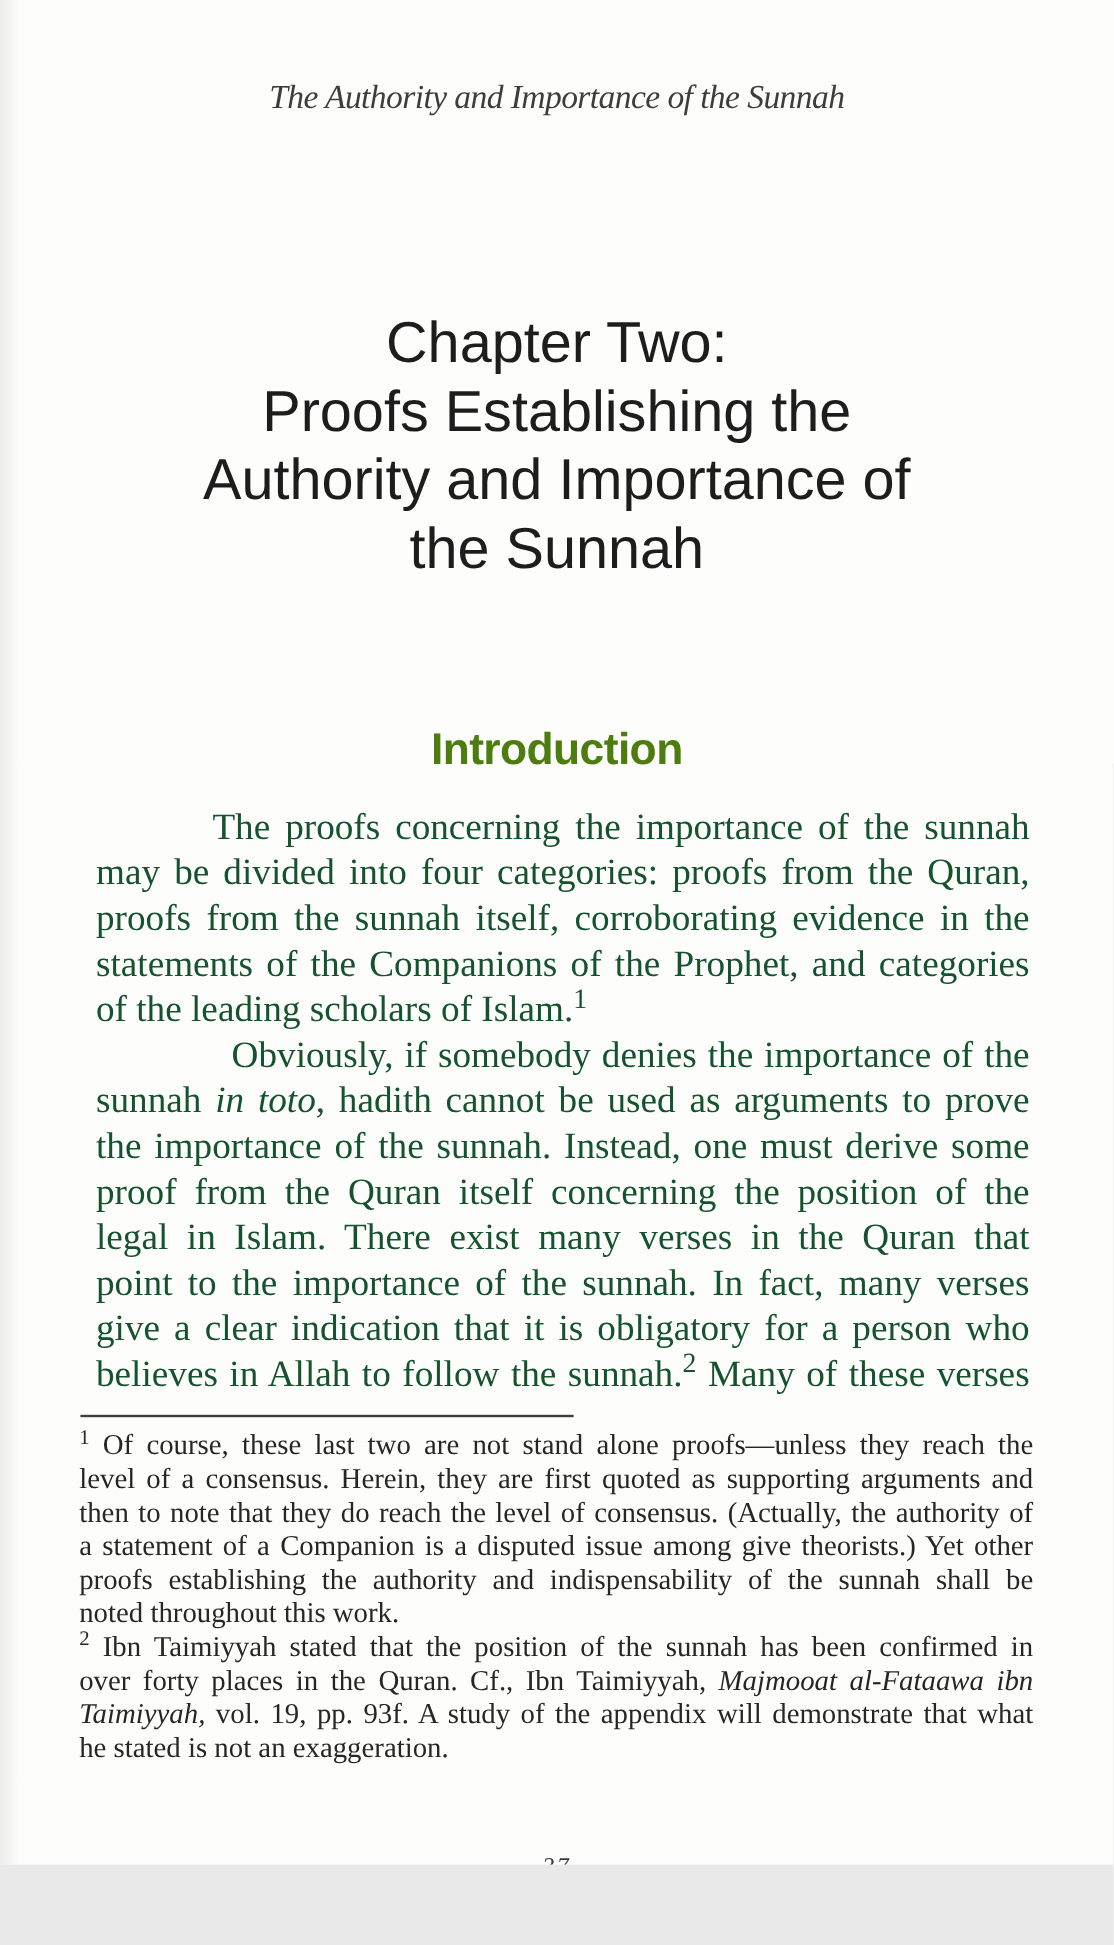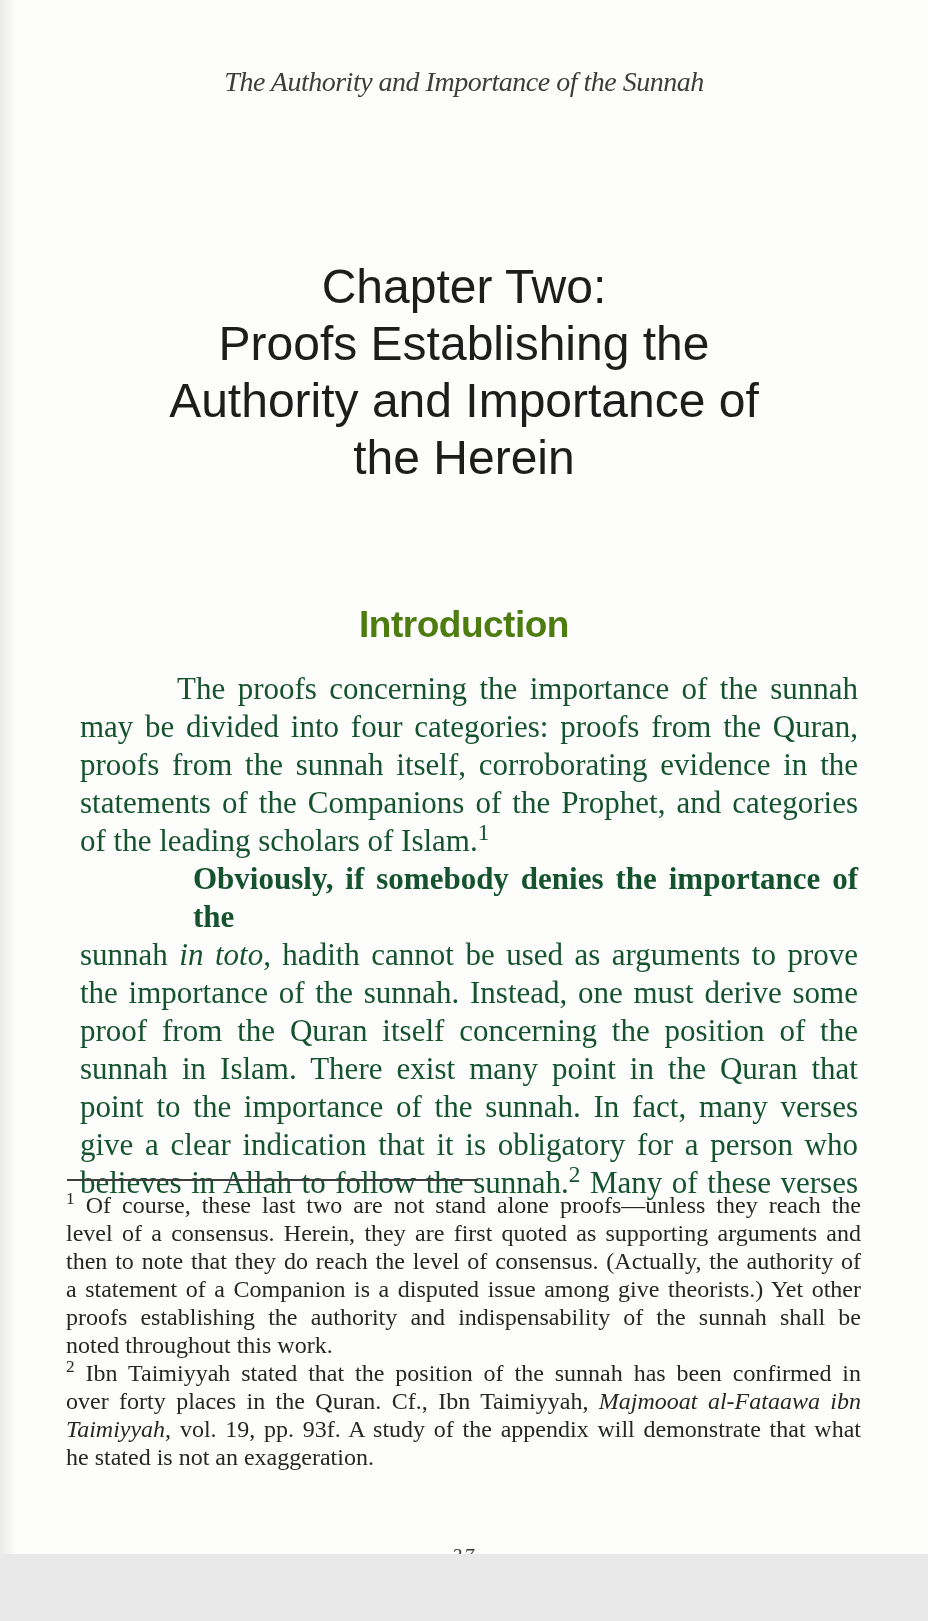--- a/index.html
+++ b/index.html
@@ -83,39 +83,39 @@
 <body>
 
 <div class="page">
 
   <div class="running-header">The Authority and Importance of the Sunnah</div>
 
   <div class="chapter-title">
     <div>Chapter Two:</div>
     <div>Proofs Establishing the</div>
     <div>Authority and Importance of</div>
-    <div>the Herein</div>
+    <div>the Sunnah</div>
   </div>
 
   <div class="section-heading">Introduction</div>
 
   <div class="body-text" id="body-text">
       <div>
         <div class="bline" style="padding-left: 97px;">The proofs concerning the importance of the sunnah</div>
         <div class="bline">may be divided into four categories: proofs from the Quran,</div>
         <div class="bline">proofs from the sunnah itself, corroborating evidence in the</div>
         <div class="bline">statements of the Companions of the Prophet, and categories</div>
         <div class="bline last">of the leading scholars of Islam.<sup>1</sup></div>
       </div>
       <div>
-        <div class="bline" style="padding-left: 113px; font-weight: bold;">Obviously, if somebody denies the importance of the</div>
+        <div class="bline" style="padding-left: 113px;">Obviously, if somebody denies the importance of the</div>
         <div class="bline">sunnah <i>in toto</i>, hadith cannot be used as arguments to prove</div>
         <div class="bline">the importance of the sunnah. Instead, one must derive some</div>
         <div class="bline">proof from the Quran itself concerning the position of the</div>
-        <div class="bline">sunnah in Islam. There exist many point in the Quran that</div>
+        <div class="bline">legal in Islam. There exist many verses in the Quran that</div>
         <div class="bline">point to the importance of the sunnah. In fact, many verses</div>
         <div class="bline">give a clear indication that it is obligatory for a person who</div>
         <div class="bline">believes in Allah to follow the sunnah.<sup>2</sup> Many of these verses</div>
       </div>
     </div>
 
   <div class="footnote-separator"></div>
 
   <div class="footnotes" id="footnotes">
       <div>

